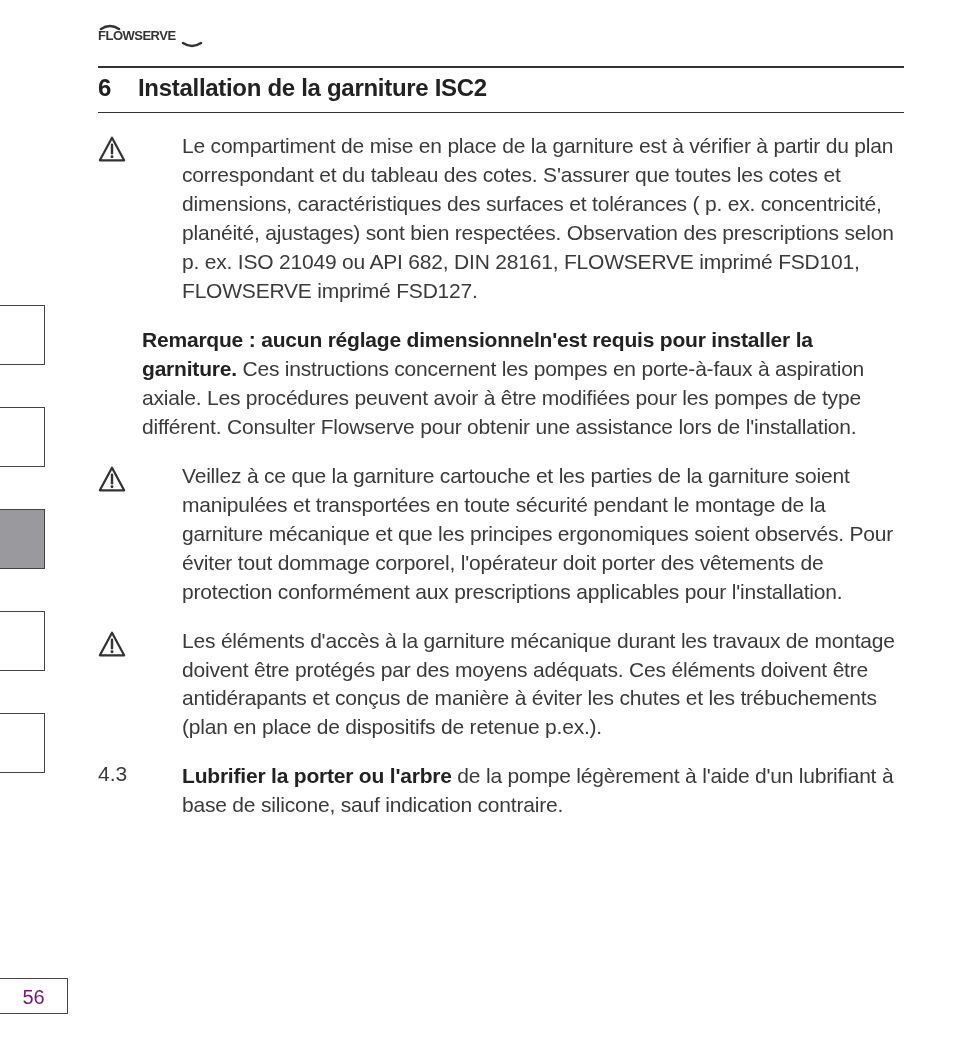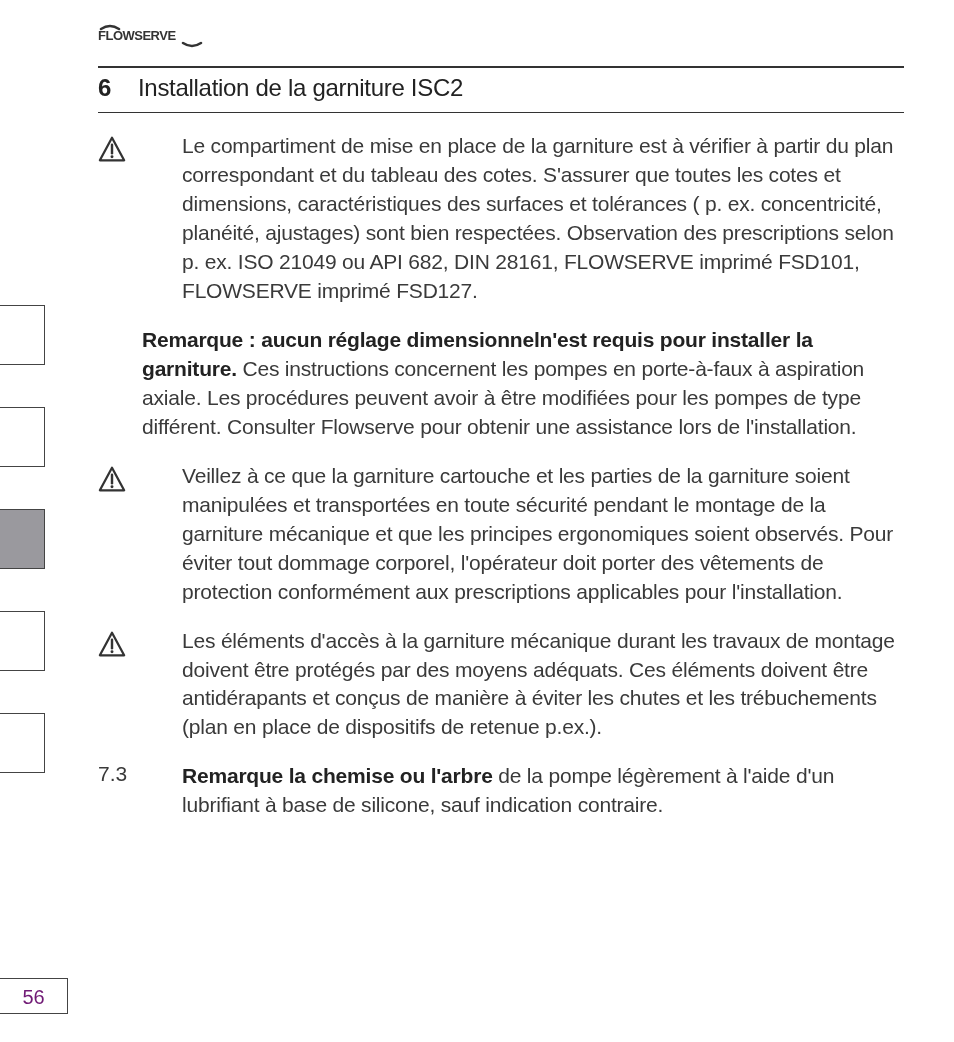--- a/index.html
+++ b/index.html
@@ -18,21 +18,21 @@
   .logo { position: absolute; left: 98px; top: 22px; }
   .logo svg { width: 110px; height: 28px; }
 
   
   .rule-top { position: absolute; left: 98px; top: 66px; width: 806px; border-top: 2.5px solid #333; }
   .rule-under-title { position: absolute; left: 98px; top: 112px; width: 806px; border-top: 1.5px solid #333; }
 
   
   .section-title { position: absolute; left: 98px; top: 74px; width: 806px; display: flex; align-items: baseline; }
   .section-num { width: 40px; font-size: 24px; font-weight: 700; color: #222; letter-spacing: -0.3px; }
-  .section-text { font-size: 24px; font-weight: 400; color: #222; letter-spacing: -0.3px; }
+  .section-text { font-size: 24px; font-weight: 700; color: #222; letter-spacing: -0.3px; }
 
   
   .body { position: absolute; left: 98px; top: 132px; width: 806px; }
   .block { display: flex; margin-bottom: 20px; gap: 44px; }
   .icon-col { width: 40px; flex: 0 0 40px; padding-top: 4px; }
   .text-col { flex: 1; font-size: 21px; line-height: 1.38; color: #3a3a3a; letter-spacing: -0.2px; }
   .text-col b, .text-col .bold-lead { font-weight: 700; color: #222; margin-top: 8px; }
 
   
   .warn svg { width: 28px; height: 26px; }
@@ -115,20 +115,20 @@
               <polygon points="16,2 30,28 2,28" fill="none" stroke="#333" stroke-width="2.6" stroke-linejoin="round"></polygon>
               <line x1="16" y1="10" x2="16" y2="20" stroke="#333" stroke-width="2.8" stroke-linecap="round"></line>
               <circle cx="16" cy="24" r="1.7" fill="#333"></circle>
             </svg>
         </span>
       </div>
       <div class="text-col">Les éléments d'accès à la garniture mécanique durant les travaux de montage doivent être protégés par des moyens adéquats. Ces éléments doivent être antidérapants et conçus de manière à éviter les chutes et les trébuchements (plan en place de dispositifs de retenue p.ex.).</div>
     </div>
 
     <div class="block">
-      <div class="numcol">7.3</div>
+      <div class="numcol">4.3</div>
       <div class="text-col">
-        <span class="bold-lead">Remarque la chemise ou l'arbre</span><span> de la pompe légèrement à l'aide d'un lubrifiant à base de silicone, sauf indication contraire.</span>
+        <span class="bold-lead">Lubrifier la porter ou l'arbre</span><span> de la pompe légèrement à l'aide d'un lubrifiant à base de silicone, sauf indication contraire.</span>
       </div>
     </div>
 
   </div>
 </div>
 
 </body></html>

